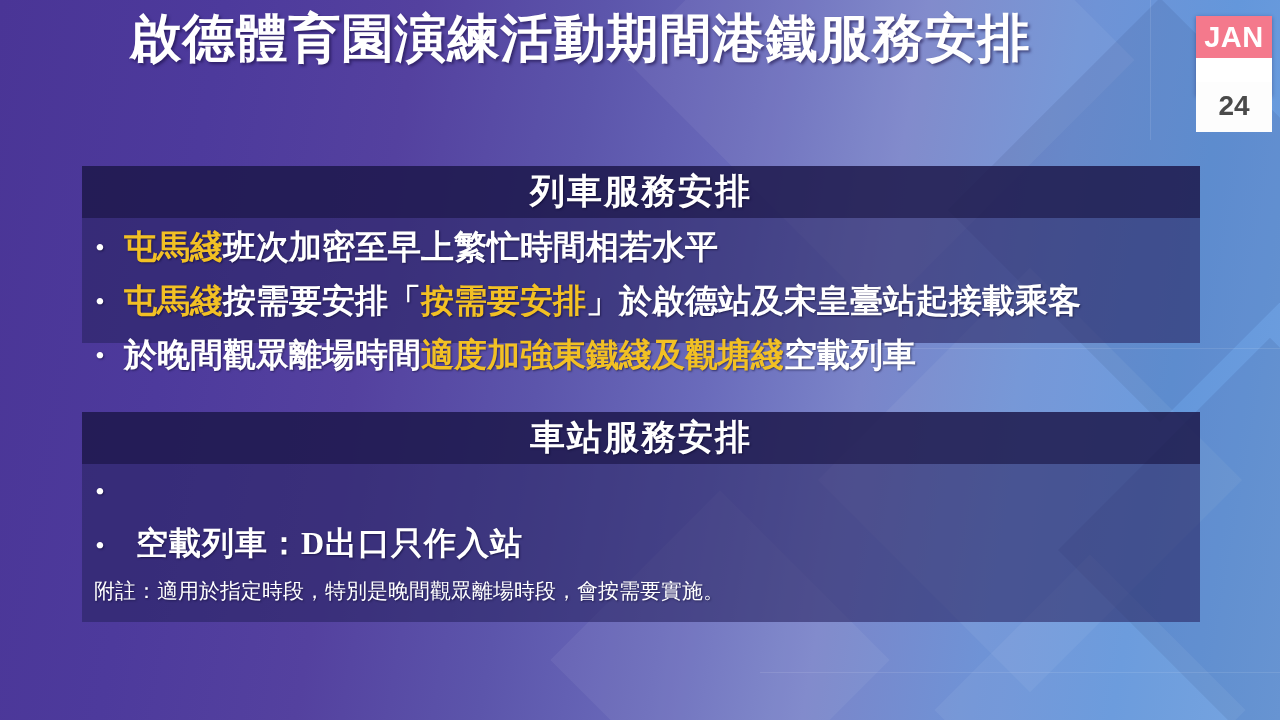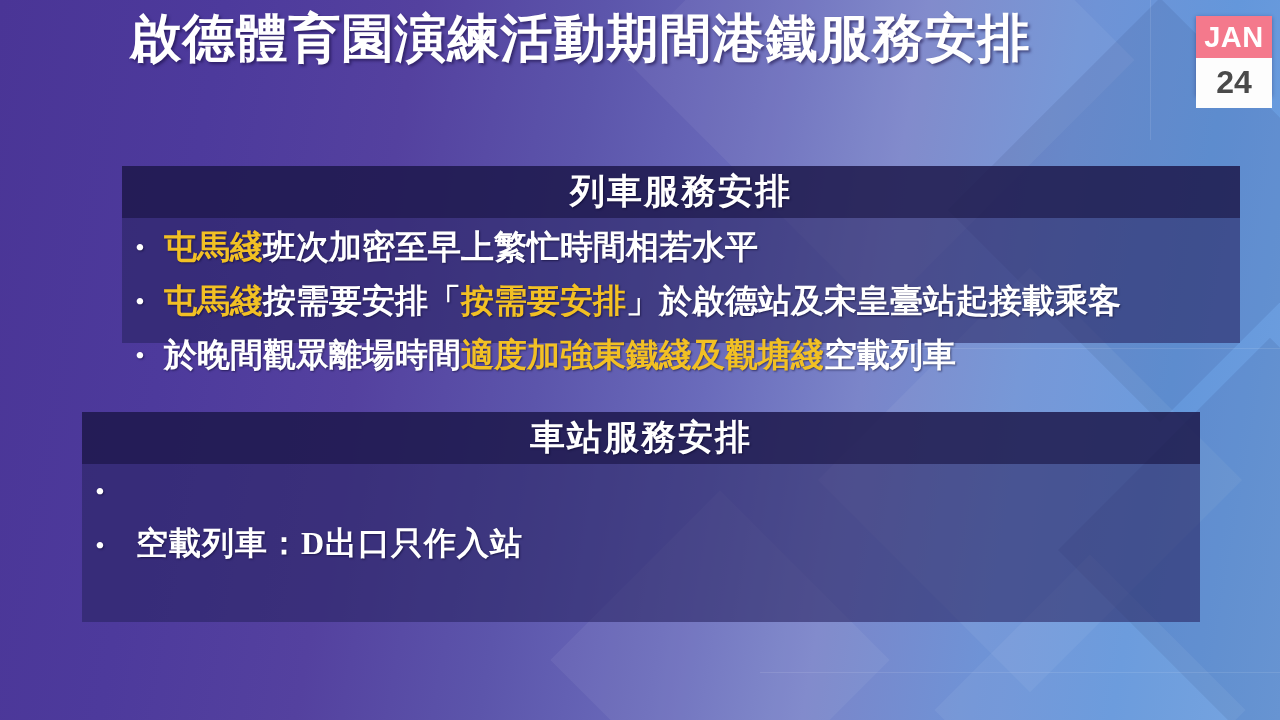--- a/index.html
+++ b/index.html
@@ -87,32 +87,33 @@
     text-align: center;
     letter-spacing: 0.5px;
   }
   .date-badge .day {
     height: 50px;
     line-height: 48px;
     background: #fdfdfd;
     color: #4a4a4a;
     font-family: "Liberation Sans", "DejaVu Sans", sans-serif;
     font-weight: bold;
-    font-size: 32px;
-    text-align: center;
+    font-size: 28px;
+    text-align: center;
+    margin-top: 24px;
   }
 
   
   .panel {
     position: absolute;
     left: 82px;
     width: 1118px;
     background: rgba(40,34,96,0.58);
   }
-  #panel-train { top: 166px; height: 177px; margin-left: 40px; }
+  #panel-train { top: 166px; height: 177px; }
   #panel-station { top: 412px; height: 210px; }
 
   .panel-header {
     height: 52px;
     line-height: 52px;
     text-align: center;
     background: rgba(24,20,66,0.62);
     color: #ffffff;
     font-size: 35px;
     font-weight: bold;
@@ -209,15 +210,16 @@
     <div class="panel-header">車站服務安排</div>
     <ul class="bullets" id="station-bullets">
         <li class="bullet">
           <span class="dot">•</span>
         </li>
         <li class="bullet">
           <span class="dot">•</span>
           <span class="btext"><span>空載列車：D出口只作入站</span></span>
         </li>
       </ul>
+    <div class="footnote">附註：適用於指定時段，特別是晚間觀眾離場時段，會按需要實施。</div>
   </div>
 
 </div>
 
 </body></html>

